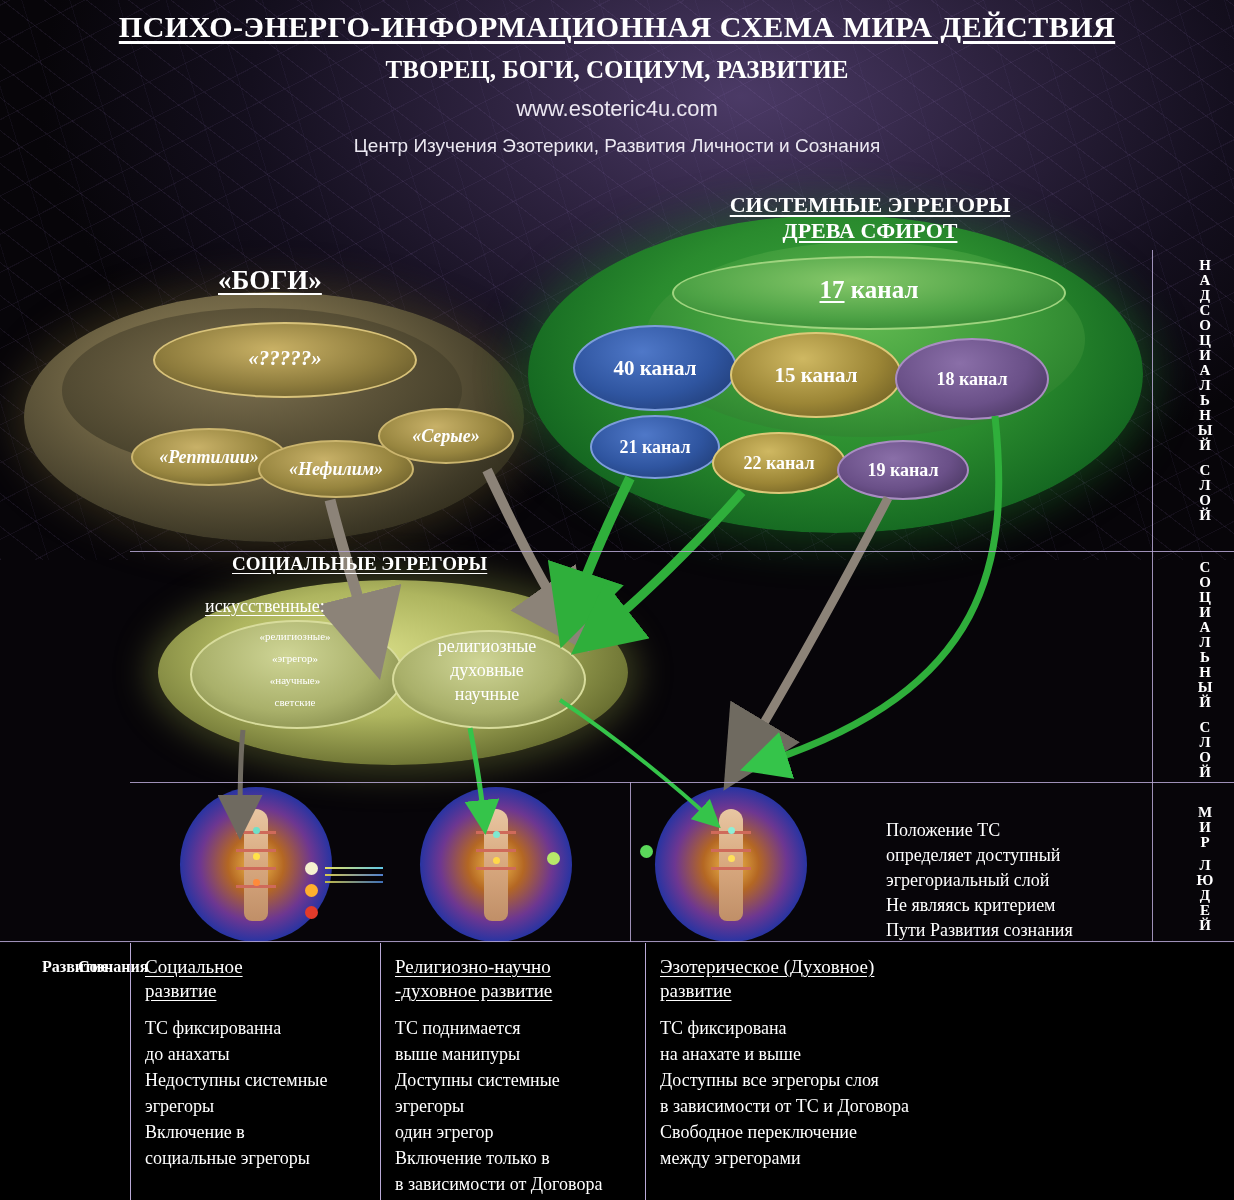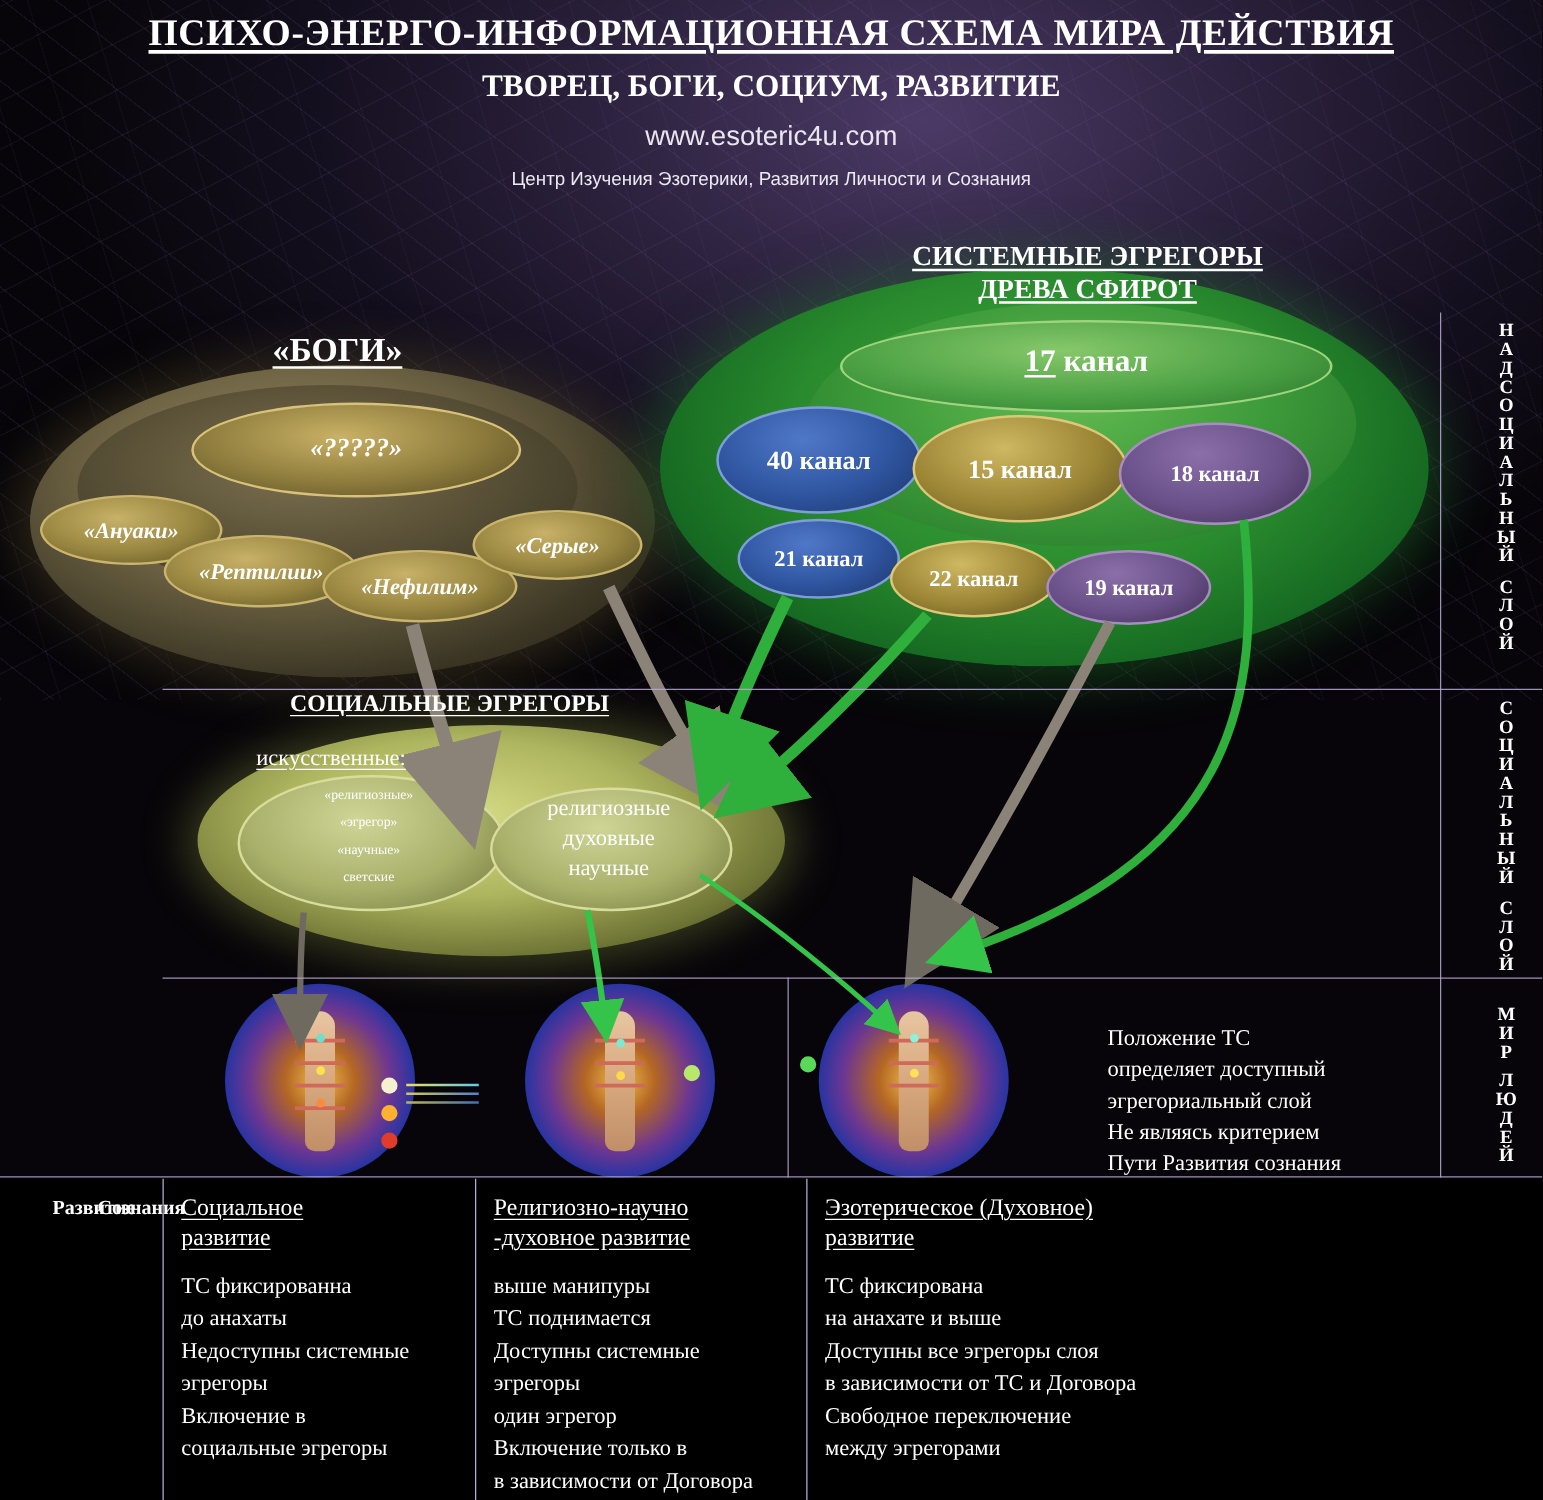--- a/index.html
+++ b/index.html
@@ -13,21 +13,21 @@
   #stage:before{content:"";position:absolute;left:0;top:0;width:1234px;height:560px;
       background:
         repeating-linear-gradient(38deg, rgba(150,120,190,.10) 0 1px, rgba(0,0,0,0) 1px 26px),
         repeating-linear-gradient(-27deg, rgba(140,110,180,.09) 0 1px, rgba(0,0,0,0) 1px 34px),
         repeating-linear-gradient(73deg, rgba(120,100,170,.07) 0 1px, rgba(0,0,0,0) 1px 46px);
       pointer-events:none;}
   .hdr{position:absolute;left:0;width:1234px;text-align:center;z-index:40;}
   #t1{top:10px;font-size:30px;font-weight:bold;letter-spacing:.5px;text-decoration:underline;text-underline-offset:4px;}
   #t2{top:56px;font-size:25px;font-weight:bold;}
   #t3{top:96px;font-size:22px;font-family:"Liberation Sans",sans-serif;color:#eae6f0;}
-  #t4{top:135px;font-size:15px;color:#ece9f2;font-family:"Liberation Sans",sans-serif;}
+  #t4{top:135px;font-size:19px;color:#ece9f2;font-family:"Liberation Sans",sans-serif;}
 
   
   .vband{position:absolute;right:6px;width:46px;text-align:center;font-size:15px;font-weight:bold;
      line-height:15px;letter-spacing:0;z-index:45;}
   .vband span{display:block;}
 
   
   .hline{position:absolute;height:1px;background:#b9a9d6;opacity:.85;z-index:30;}
   .vline{position:absolute;width:1px;background:#b9a9d6;opacity:.85;z-index:30;}
 
@@ -196,21 +196,20 @@
       <span>Е</span>
       <span>Й</span>
   </div>
 
   <div id="gods-title">«БОГИ»</div>
   <div class="ell" id="gods-outer"></div>
   <div class="ell" id="gods-inner"></div>
   <div class="ell" id="gods-center">
     <span>«?????»</span>
   </div>
-  <div class="god" id="god-anunaki">«Ануаки»</div>
   <div class="god" id="god-reptil">«Рептилии»</div>
   <div class="god" id="god-nefilim">«Нефилим»</div>
   <div class="god" id="god-serye">«Серые»</div>
 
   <div id="sys-title">
     <u>СИСТЕМНЫЕ ЭГРЕГОРЫ</u><br>
     <u>ДРЕВА СФИРОТ</u>
   </div>
   <div class="ell" id="green-outer"></div>
   <div class="ell" id="green-inner"></div>
@@ -351,22 +350,22 @@
         <div>социальные эгрегоры</div>
       </div>
     </div>
 
     <div class="panel" id="p2">
       <div class="ptitle">
         <div>Религиозно-научно</div>
         <div>-духовное развитие</div>
       </div>
       <div class="pbody">
+        <div>ТС поднимается</div>
         <div>выше манипуры</div>
-        <div>ТС поднимается</div>
         <div>Доступны системные</div>
         <div>эгрегоры</div>
         <div>один эгрегор</div>
         <div>Включение только в</div>
         <div>в зависимости от Договора</div>
       </div>
     </div>
 
     <div class="panel" id="p3">
       <div class="ptitle">

